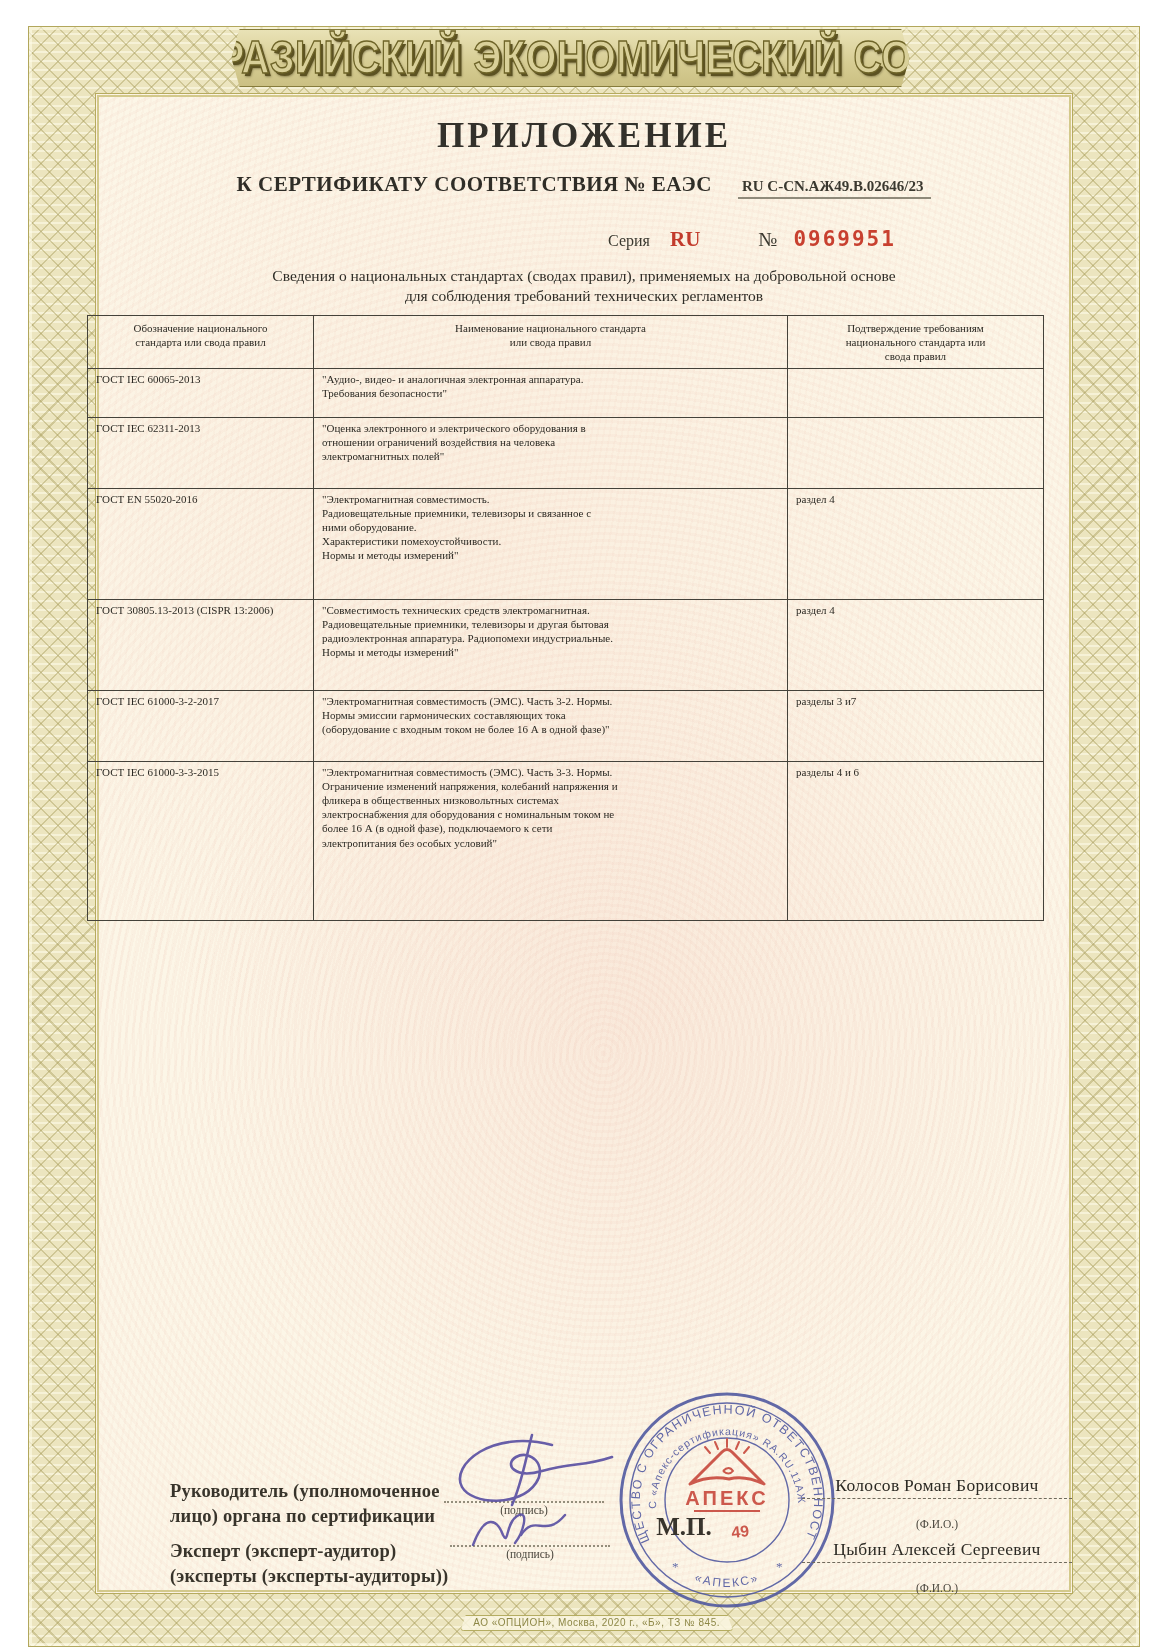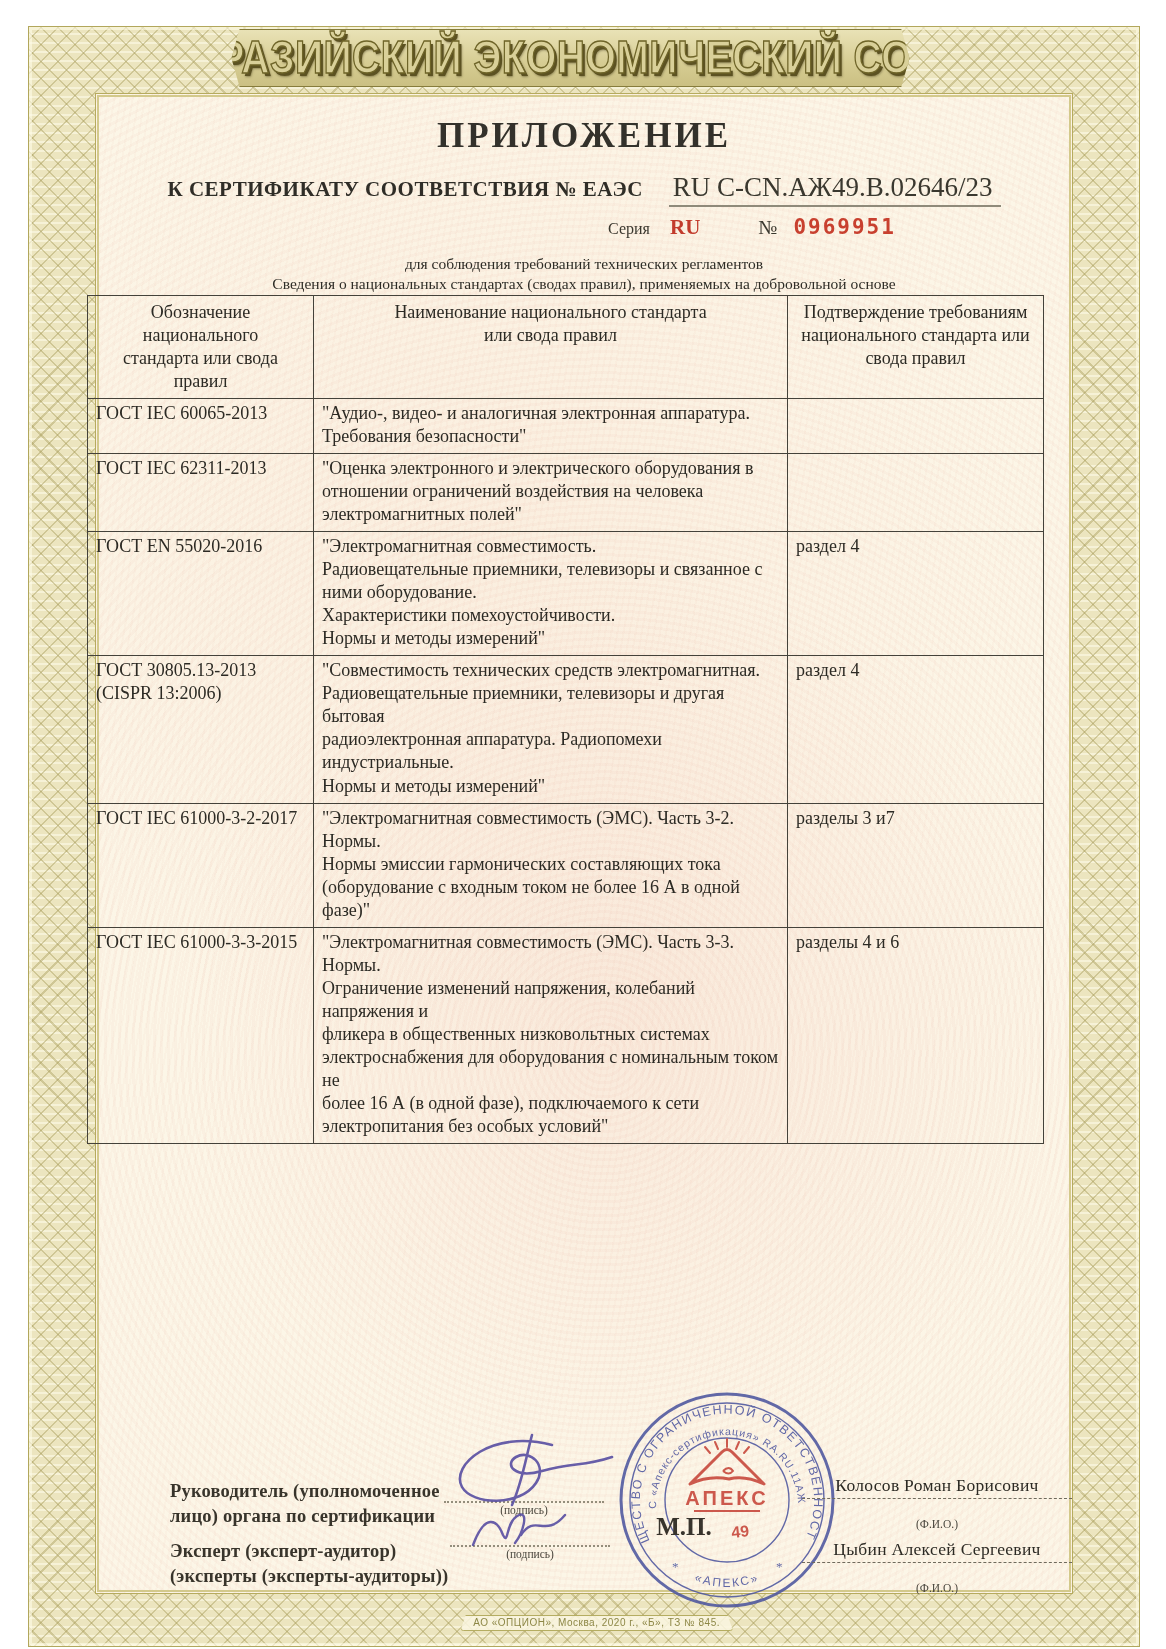--- a/index.html
+++ b/index.html
@@ -67,39 +67,40 @@
   .doc-title{
     text-align:center; font-weight:bold; font-size:35px;
     letter-spacing:3px; color:#33312b; margin:0;
   }
   .cert-line{
     margin-top:16px; display:flex; justify-content:center;
     align-items:baseline; gap:26px; white-space:nowrap;
   }
   .cert-label{font-weight:bold; font-size:21px; letter-spacing:.5px; color:#2f2d27;}
   .cert-number{
-    font-size:27px; color:#3a382f; padding:0 8px 2px 4px;
+    font-size:15px; color:#3a382f; padding:0 8px 2px 4px;
     border-bottom:2px solid #8f8a7a;
+    font-weight:bold;
   }
   .serial-row{
     margin-top:8px; display:flex; justify-content:center; align-items:baseline;
     transform:translateX(168px); white-space:nowrap;
   }
   .serial-label{font-size:16px; color:#3a382f;}
   .serial-value{font-weight:bold; font-size:21px; color:#c23b2c; margin-left:20px;}
   .number-sign{font-size:20px; color:#3a382f; margin-left:58px;}
   .form-number{
     font-family:"DejaVu Sans Mono", monospace; font-weight:bold;
-    font-size:21px; color:#c8402f; letter-spacing:2px; margin-left:16px;
+    font-size:21px; color:#c8402f; letter-spacing:2px; margin-left:16px;margin-top:20px;
   }
   .intro{margin-top:14px; text-align:center; font-size:15.5px; line-height:1.32; color:#2f2d27;}
   .doc-table{
     border-collapse:collapse; table-layout:fixed;
-    width:956px; margin:0 0 0 -9px;
-    font-size:18px; line-height:1.28; color:#2c2a24;
+    width:956px; margin:8px 0 0 -9px;
+    font-size:11px; line-height:1.28; color:#2c2a24;
   }
   .doc-table col.c1{width:226px;}
   .doc-table col.c2{width:474px;}
   .doc-table col.c3{width:256px;}
   .doc-table th,.doc-table td{
     border:1.6px solid #44423a; padding:3px 8px 5px 8px;
     vertical-align:top; white-space:pre-line; font-weight:normal;
   }
   .doc-table th{text-align:center; padding-top:5px;}
   .doc-table tbody tr:nth-child(1) td{height:40px;}
@@ -162,22 +163,22 @@
         </div>
 
         <div class="serial-row">
           <span class="serial-label">Серия</span>
           <span class="serial-value">RU</span>
           <span class="number-sign">№</span>
           <span class="form-number">0969951</span>
         </div>
 
         <div class="intro">
+          <div>Сведения о национальных стандартах (сводах правил), применяемых на добровольной основе</div>
           <div>для соблюдения требований технических регламентов</div>
-          <div>Сведения о национальных стандартах (сводах правил), применяемых на добровольной основе</div>
         </div>
 
         <table class="doc-table">
           <colgroup>
               <col class="c1">
               <col class="c2">
               <col class="c3">
             </colgroup>
           <thead>
             <tr>

